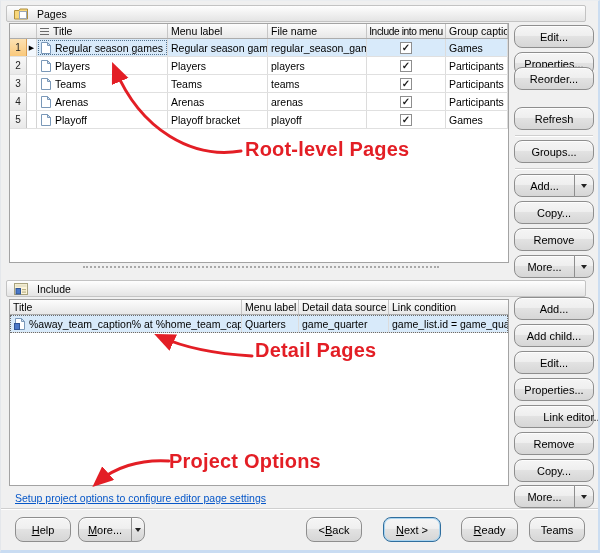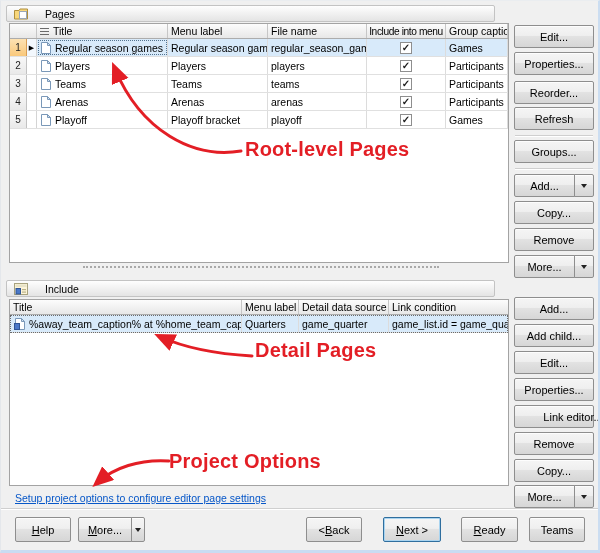--- a/index.html
+++ b/index.html
@@ -5,24 +5,24 @@
   html,body{margin:0;padding:0;background:#E9E9E9;}
   *{box-sizing:border-box;}
   #dialog{
     position:relative;width:600px;height:553px;background:#F0F0F0;overflow:hidden;
     font-family:"Liberation Sans",sans-serif;font-size:10.5px;color:#000;
     border-left:1px solid #E4E7EB;border-top:1px solid #EAEDF0;
     border-right:2px solid #CBDDF1;border-bottom:3px solid #C9DCF2;
   }
   
   .capbar{
-    position:absolute;left:5px;width:489px;height:17px;
+    position:absolute;left:5px;width:580px;height:17px;
     background:linear-gradient(#FEFEFE,#E4E4E4);
     border:1px solid #C3C3C3;border-radius:2px;
-    display:flex;align-items:center;gap:17px;padding-left:7px;
+    display:flex;align-items:center;gap:9px;padding-left:7px;
   }
   .capbar span{font-size:10.5px;}
   
   .grid{position:absolute;left:8px;width:500px;background:#FFF;border:1px solid #A3A3A3;overflow:hidden;}
   .ghead{display:flex;height:15px;background:linear-gradient(#FCFCFC,#E7E7E7);border-bottom:1px solid #ACACAC;}
   .ghead .c{border-right:1px solid #C6C6C6;display:flex;align-items:center;padding:0 3px;white-space:nowrap;overflow:hidden;}
   .row{display:flex;height:18px;border-bottom:1px solid #E0E0E0;background:#FFF;}
   .row .c{border-right:1px solid #DCDCDC;display:flex;align-items:center;padding:0 3px;white-space:nowrap;overflow:hidden;}
   .numc{width:17px;justify-content:center;background:linear-gradient(#F8F8F8,#E9E9E9);
         border-right:1px solid #C2C2C2 !important;color:#222;font-size:10px;padding:0 !important;}
@@ -40,21 +40,21 @@
   .dTitle{width:232px;}.dMenu{width:57px;}.dSrc{width:90px;}.dLink{flex:1;border-right:none !important;}
   
   .fieldlist{width:9px;height:7px;margin-right:4px;flex:0 0 auto;
     background:repeating-linear-gradient(#6B6B6B 0 1px,transparent 1px 3px);}
   
   .cb{width:12px;height:12px;background:#FFF;border:1px solid #8E8E8E;
       display:flex;align-items:center;justify-content:center;
       font-size:10px;font-weight:bold;line-height:10px;color:#1A1A1A;}
   
   .btn{
-    position:absolute;height:23px;border:1px solid #8E8E8E;border-radius:2px;
+    position:absolute;height:23px;border:1px solid #8E8E8E;border-radius:8px;
     background:linear-gradient(#F5F5F5 0%,#EFEFEF 45%,#E2E2E2 50%,#D6D6D6 100%);
     box-shadow:inset 0 1px 0 rgba(255,255,255,.8);
     font-family:"Liberation Sans",sans-serif;font-size:11px;color:#000;
     display:flex;align-items:center;justify-content:center;cursor:default;white-space:nowrap;
   }
   .sb{left:513px;width:80px;}
   .split-main{left:513px;width:61px;border-top-right-radius:0;border-bottom-right-radius:0;}
   .split-arrow{left:573px;width:20px;border-top-left-radius:0;border-bottom-left-radius:0;}
   .tri{width:0;height:0;border-left:3.5px solid transparent;border-right:3.5px solid transparent;border-top:4px solid #222;}
   .sep{position:absolute;left:514px;width:78px;height:1px;background:#CFCFCF;box-shadow:0 1px 0 #FFF;}
@@ -192,21 +192,21 @@
       <div class="c wFile">playoff</div>
       <div class="c wInc">
           <span class="cb">✓</span>
         </div>
       <div class="c wGroup">Games</div>
     </div>
   </div>
 
   <button class="btn sb" style="top:24px;">Edit...</button>
   <button class="btn sb" style="top:51px;">Properties...</button>
-  <button class="btn sb" style="top:80px;">Reorder...</button>
+  <button class="btn sb" style="top:66px;">Reorder...</button>
   <button class="btn sb" style="top:106px;">Refresh</button>
   <div class="sep" style="top:134px;"></div>
   <button class="btn sb" style="top:139px;">Groups...</button>
   <div class="sep" style="top:167px;"></div>
   <button class="btn split-main" style="top:173px;">Add...</button>
   <button class="btn split-arrow" style="top:173px;">
       <span class="tri"></span>
     </button>
   <button class="btn sb" style="top:200px;">Copy...</button>
   <button class="btn sb" style="top:227px;">Remove</button>

